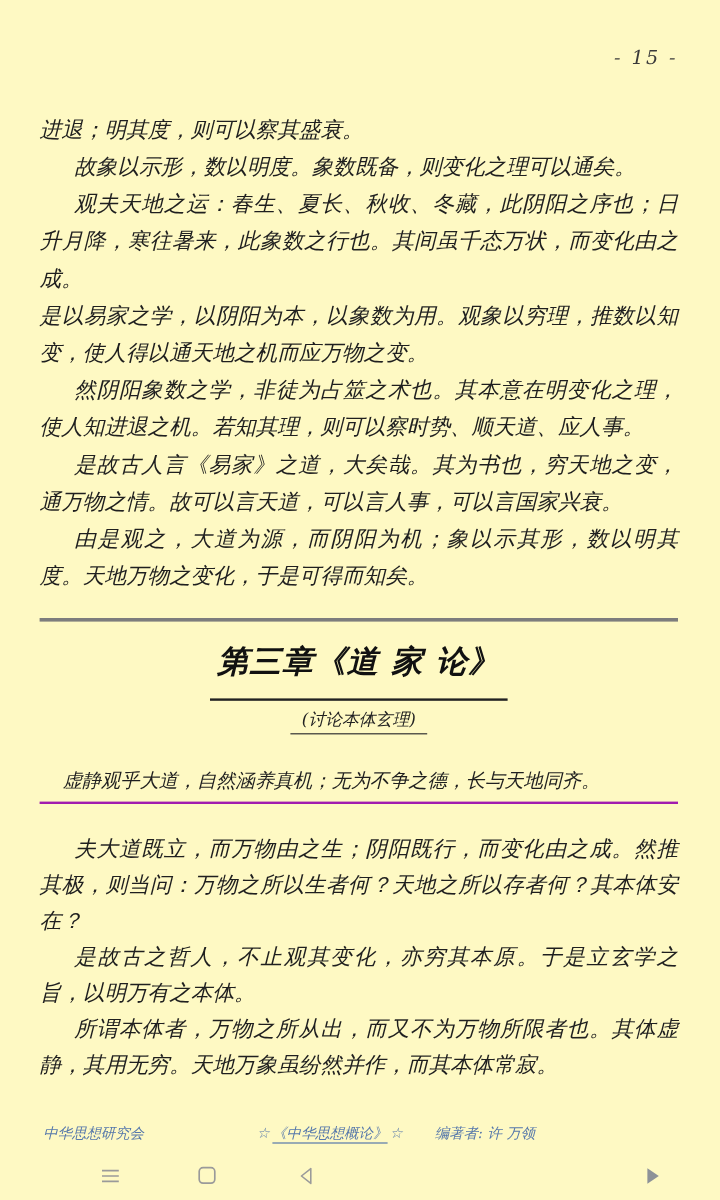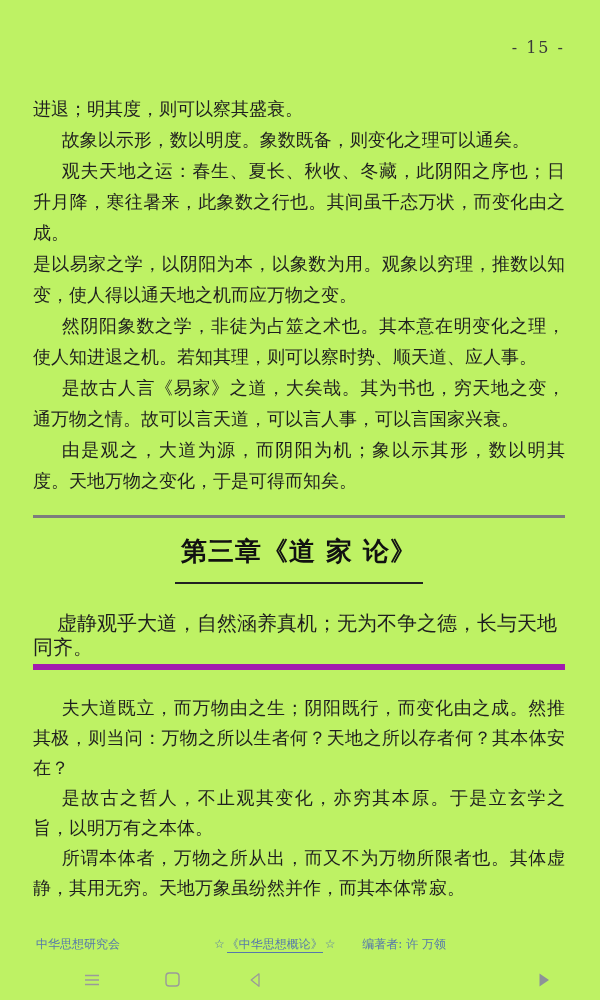--- a/index.html
+++ b/index.html
@@ -7,21 +7,22 @@
   body {
     background: #ffffff;
     font-family: "DejaVu Serif", "Liberation Serif", serif;
     color: #1f1f1f;
     position: relative;
     overflow: hidden;
   }
   .page {
     position: absolute;
     inset: 0;
-    background: #bef264;
+    background: #fef9c3;
+    font-style: italic;
   }
   .page-number {
     position: absolute;
     top: 38px;
     right: 35px;
     font-size: 16px;
     letter-spacing: 2px;
     color: #3a3a3a;
   }
   .content {
@@ -63,24 +64,24 @@
   }
   .chapter-subtitle {
     display: inline-block;
     font-size: 14px;
     color: #222;
     border-bottom: 1.5px solid #333;
     padding: 0 10px 2px 10px;
   }
   .motto {
     margin-top: 27px;
-    font-size: 20px;
+    font-size: 16px;
     line-height: 24px;
     text-indent: 1.2em;
-    border-bottom: 6px solid #a21caf;
+    border-bottom: 2px solid #a21caf;
     padding-bottom: 5px;
     word-break: break-all;
   }
   .chapter-body { margin-top: 23px; }
   .chapter-body .para { line-height: 30px; }
   .footer {
     position: absolute;
     top: 936px;
     left: 0;
     width: 476px;
@@ -136,20 +137,23 @@
     <p class="para">是以易家之学，以阴阳为本，以象数为用。观象以穷理，推数以知变，使人得以通天地之机而应万物之变。</p>
     <p class="para indent">然阴阳象数之学，非徒为占筮之术也。其本意在明变化之理，使人知进退之机。若知其理，则可以察时势、顺天道、应人事。</p>
     <p class="para indent">是故古人言《易家》之道，大矣哉。其为书也，穷天地之变，通万物之情。故可以言天道，可以言人事，可以言国家兴衰。</p>
     <p class="para indent">由是观之，大道为源，而阴阳为机；象以示其形，数以明其度。天地万物之变化，于是可得而知矣。</p>
 
     <hr class="section-divider">
 
     <div class="chapter-head">
       <span class="chapter-title">第三章《道 家 论》</span>
     </div>
+    <div class="chapter-subtitle-wrap">
+      <span class="chapter-subtitle">(讨论本体玄理)</span>
+    </div>
 
     <div class="motto">虚静观乎大道，自然涵养真机；无为不争之德，长与天地同齐。</div>
 
     <div class="chapter-body">
       <p class="para indent">夫大道既立，而万物由之生；阴阳既行，而变化由之成。然推其极，则当问：万物之所以生者何？天地之所以存者何？其本体安在？</p>
       <p class="para indent">是故古之哲人，不止观其变化，亦穷其本原。于是立玄学之旨，以明万有之本体。</p>
       <p class="para indent">所谓本体者，万物之所从出，而又不为万物所限者也。其体虚静，其用无穷。天地万象虽纷然并作，而其本体常寂。</p>
 
     </div>
 

